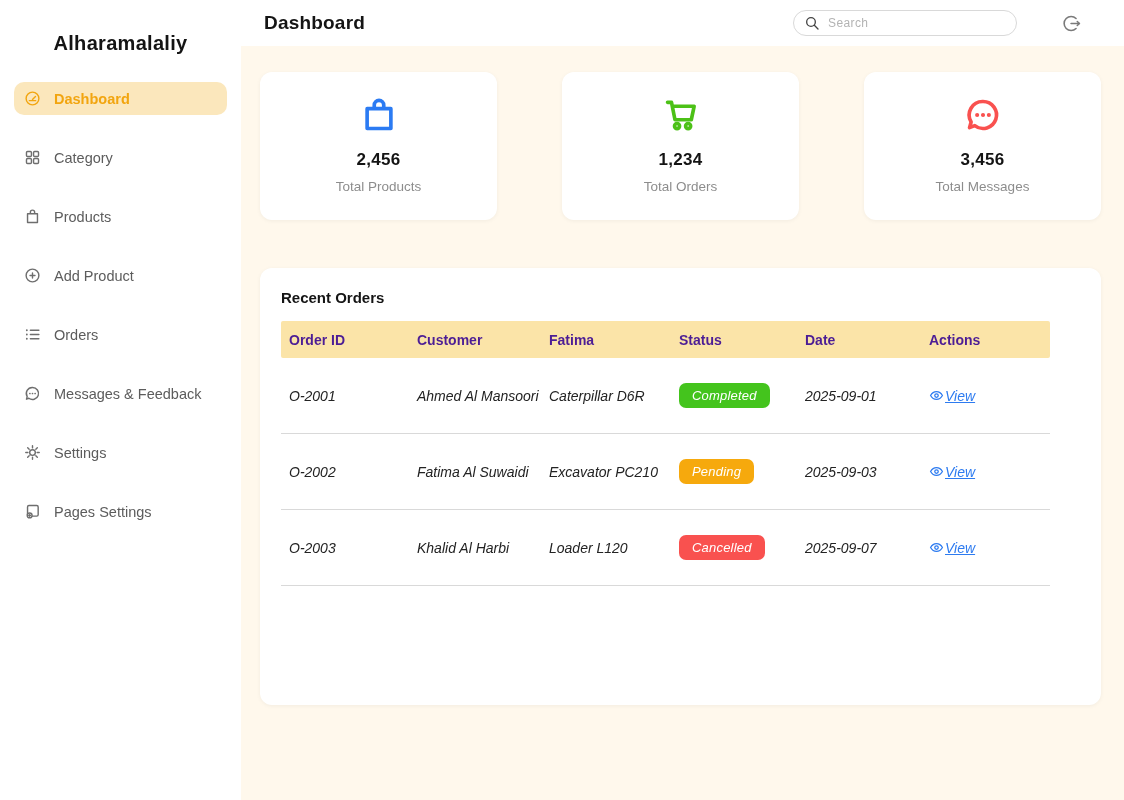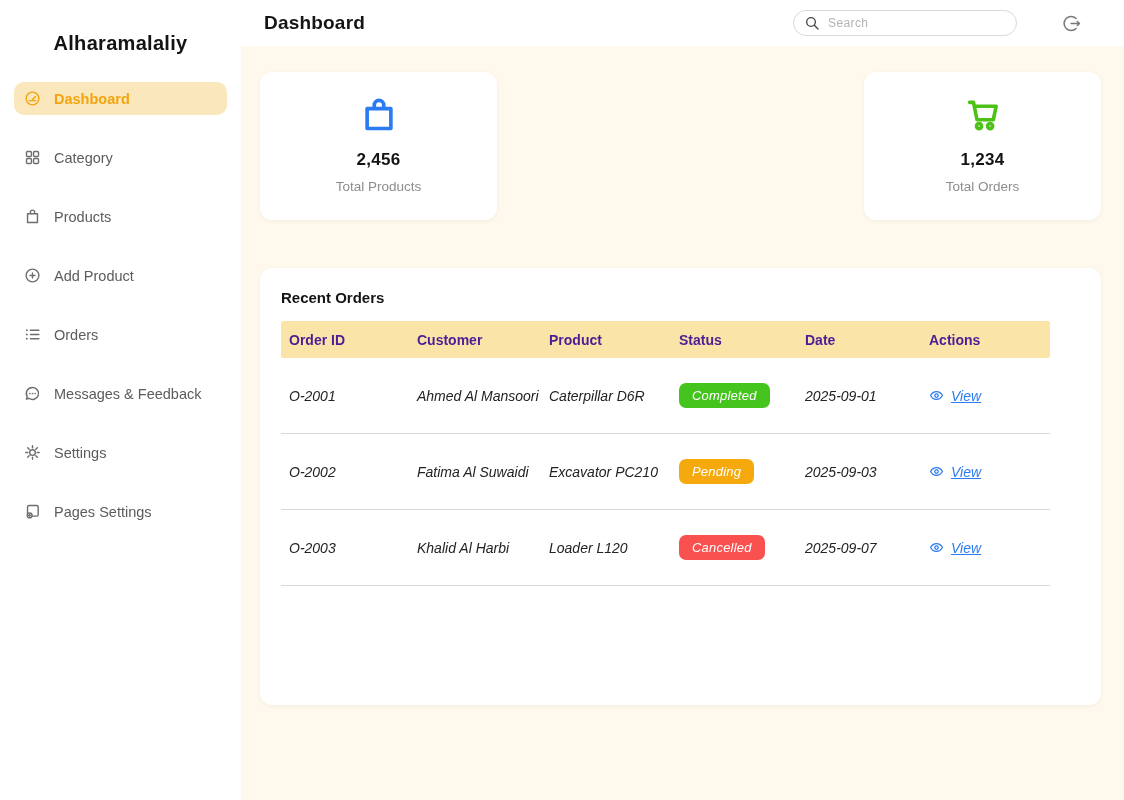--- a/index.html
+++ b/index.html
@@ -109,21 +109,21 @@
     font-style: italic;
   }
   .pill {
     display: inline-block;
     padding: 5px 13px;
     border-radius: 7px;
     color: #fff;
     font-size: 13px;
     letter-spacing: .2px;
   }
-  .action-cell { display: flex; align-items: center; gap: 7px; }
+  .action-cell { display: flex; align-items: center; gap: 1px; }
   .action-cell svg { width: 15px; height: 15px; }
   .view-link {
     color: #2D7BF0;
     text-decoration: underline;
     font-size: 14px;
     cursor: pointer;
   }
 </style>
 </head>
 <body>
@@ -265,30 +265,40 @@
           <svg viewBox="0 0 24 24" fill="none" stroke="currentColor" stroke-width="2.3" stroke-linecap="round" stroke-linejoin="round">
             <path d="M3.5 4h2.5l2.2 11h10.3l1.8-8.5H7"></path>
             <circle cx="9.5" cy="19" r="1.6"></circle>
               <circle cx="16.5" cy="19" r="1.6"></circle>
           </svg>
         </span>
         <div class="stat-value">1,234</div>
         <div class="stat-label">Total Orders</div>
       </div>
 
+      <div class="stat-card">
+        <span class="stat-icon" style="display: inline-flex; color: rgb(249, 81, 79);">
+          <svg viewBox="0 0 24 24" fill="none" stroke="currentColor" stroke-width="2.3" stroke-linejoin="round">
+            <path d="M12 3.5a8.5 8.5 0 1 1-5.2 15.2L3.5 20l1-3.6A8.5 8.5 0 0 1 12 3.5z"></path>
+            <path d="M8.3 12h.01M12 12h.01M15.7 12h.01" stroke-width="2.6" stroke-linecap="round"></path>
+          </svg>
+        </span>
+        <div class="stat-value">3,456</div>
+        <div class="stat-label">Total Messages</div>
+      </div>
     </div>
 
     <section class="orders-panel">
       <h2 class="orders-title">Recent Orders</h2>
 
       <div class="orders-table">
         <div class="table-head">
           <span>Order ID</span>
           <span>Customer</span>
-          <span>Product</span>
+          <span>Fatima</span>
           <span>Status</span>
           <span>Date</span>
           <span>Actions</span>
         </div>
 
         <div class="table-row">
           <span>O-2001</span>
           <span>Ahmed Al Mansoori</span>
           <span>Caterpillar D6R</span>
           <span>

